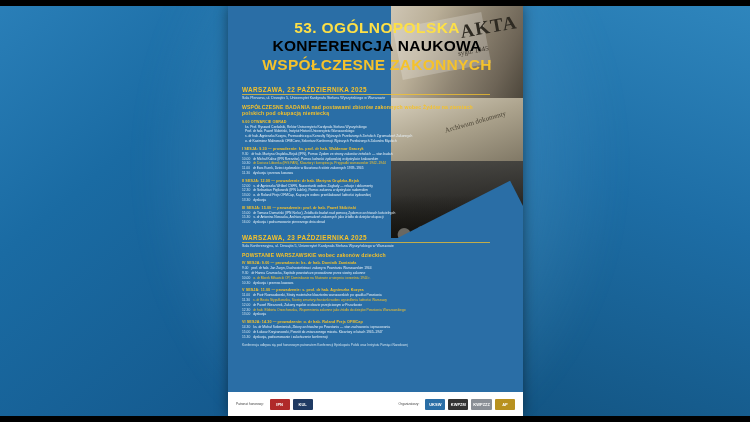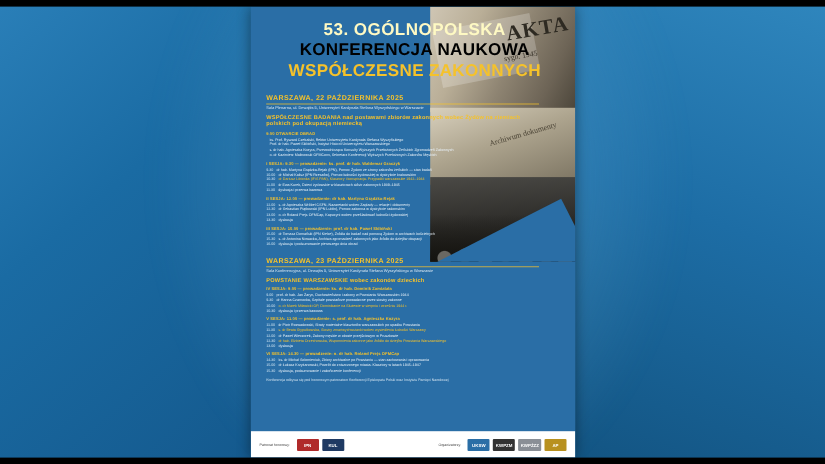--- a/index.html
+++ b/index.html
@@ -131,21 +131,21 @@
   .title-wrap {
     position: absolute;
     left: 10px; top: 13px;
     width: 278px;
     text-align: center;
   }
   .t1 {
     font-family: "Liberation Sans", sans-serif;
     font-weight: bold;
     font-size: 15.5px;
-    color: #fef9c3;
+    color: #fde047;
     letter-spacing: 0.4px;
     line-height: 1.1;
     white-space: nowrap;
   }
   .t2 {
     font-family: Liberation Sans, sans-serif;
     font-weight: bold;
     font-size: 15.5px;
     color: #000000;
     letter-spacing: 0.3px;

